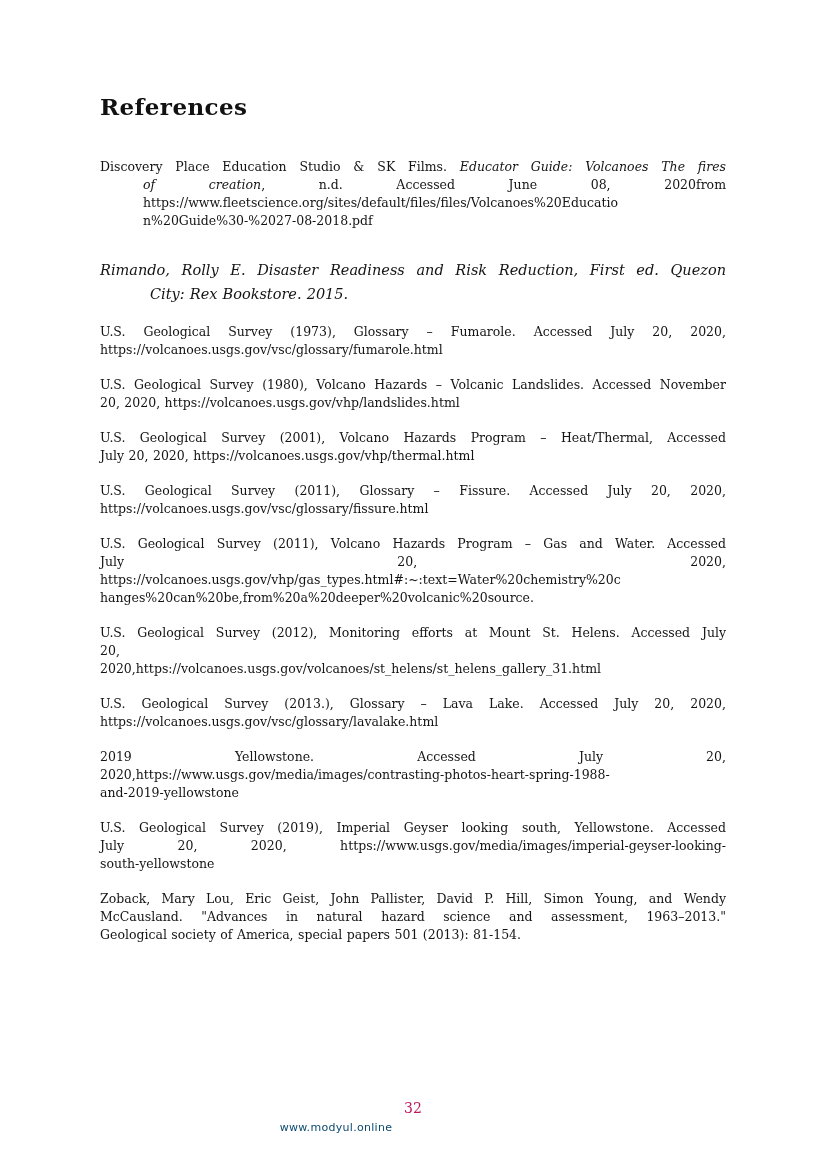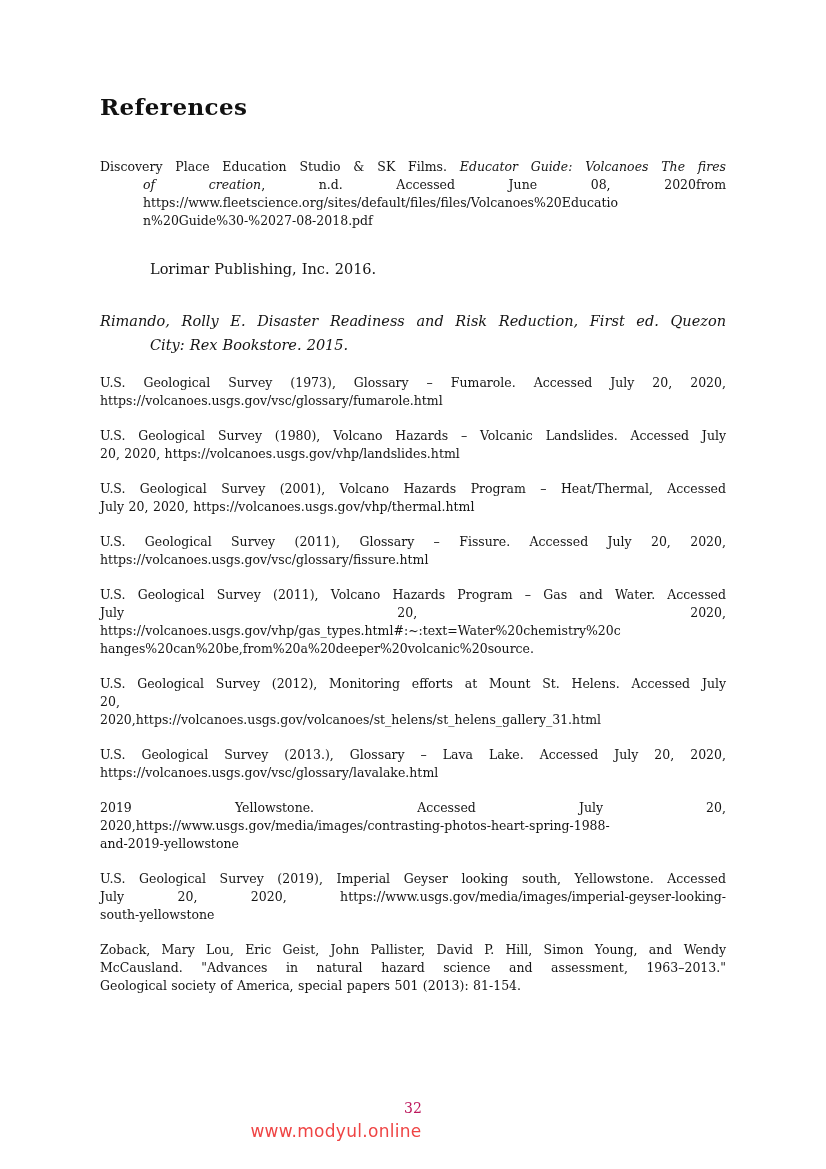--- a/index.html
+++ b/index.html
@@ -55,51 +55,50 @@
     text-align: center;
     font-size: 14px;
     color: #be185d;
   }
   .watermark {
     position: absolute;
     top: 1121px; left: 0;
     width: 672px;
     text-align: center;
     font-family: "DejaVu Sans", "Liberation Sans", sans-serif;
-    font-size: 17px;
+    font-size: 11px;
     letter-spacing: 0.3px;
-    color: #ef4444;
+    color: #0c4a6e;
   }
 </style>
 </head>
 <body>
 
 <div class="page">
   <div class="content">
     <h1 class="doc-title">References</h1>
     <div>
         <div class="ref hang">
           <div class="line just">Discovery Place Education Studio &amp; SK Films. <i>Educator Guide: Volcanoes The fires</i></div>
           <div class="line just cont"><i>of creation</i>, n.d. Accessed June 08, 2020from</div>
           <div class="line just cont">https://www.fleetscience.org/sites/default/files/files/Volcanoes%20Educatio</div>
           <div class="line cont">n%20Guide%30-%2027-08-2018.pdf</div>
         </div>
         <div class="ref hang large">
-          <div class="line cont">Lorimar Publishing, Inc. 2016.</div>
         </div>
         <div class="ref hang large">
           <div class="line just">Rimando, Rolly E. Disaster Readiness and Risk Reduction, First ed.  Quezon</div>
           <div class="line cont">City: Rex Bookstore. 2015.</div>
         </div>
         <div class="ref flush">
           <div class="line just">U.S. Geological Survey (1973), Glossary – Fumarole. Accessed July 20, 2020,</div>
           <div class="line cont">https://volcanoes.usgs.gov/vsc/glossary/fumarole.html</div>
         </div>
         <div class="ref flush">
-          <div class="line just">U.S. Geological Survey (1980), Volcano Hazards – Volcanic Landslides. Accessed July</div>
+          <div class="line just">U.S. Geological Survey (1980), Volcano Hazards – Volcanic Landslides. Accessed November</div>
           <div class="line cont">20, 2020, https://volcanoes.usgs.gov/vhp/landslides.html</div>
         </div>
         <div class="ref flush">
           <div class="line just">U.S. Geological Survey (2001), Volcano Hazards Program – Heat/Thermal, Accessed</div>
           <div class="line cont">July 20, 2020, https://volcanoes.usgs.gov/vhp/thermal.html</div>
         </div>
         <div class="ref flush">
           <div class="line just">U.S. Geological Survey (2011), Glossary – Fissure. Accessed July 20, 2020,</div>
           <div class="line cont">https://volcanoes.usgs.gov/vsc/glossary/fissure.html</div>
         </div>

